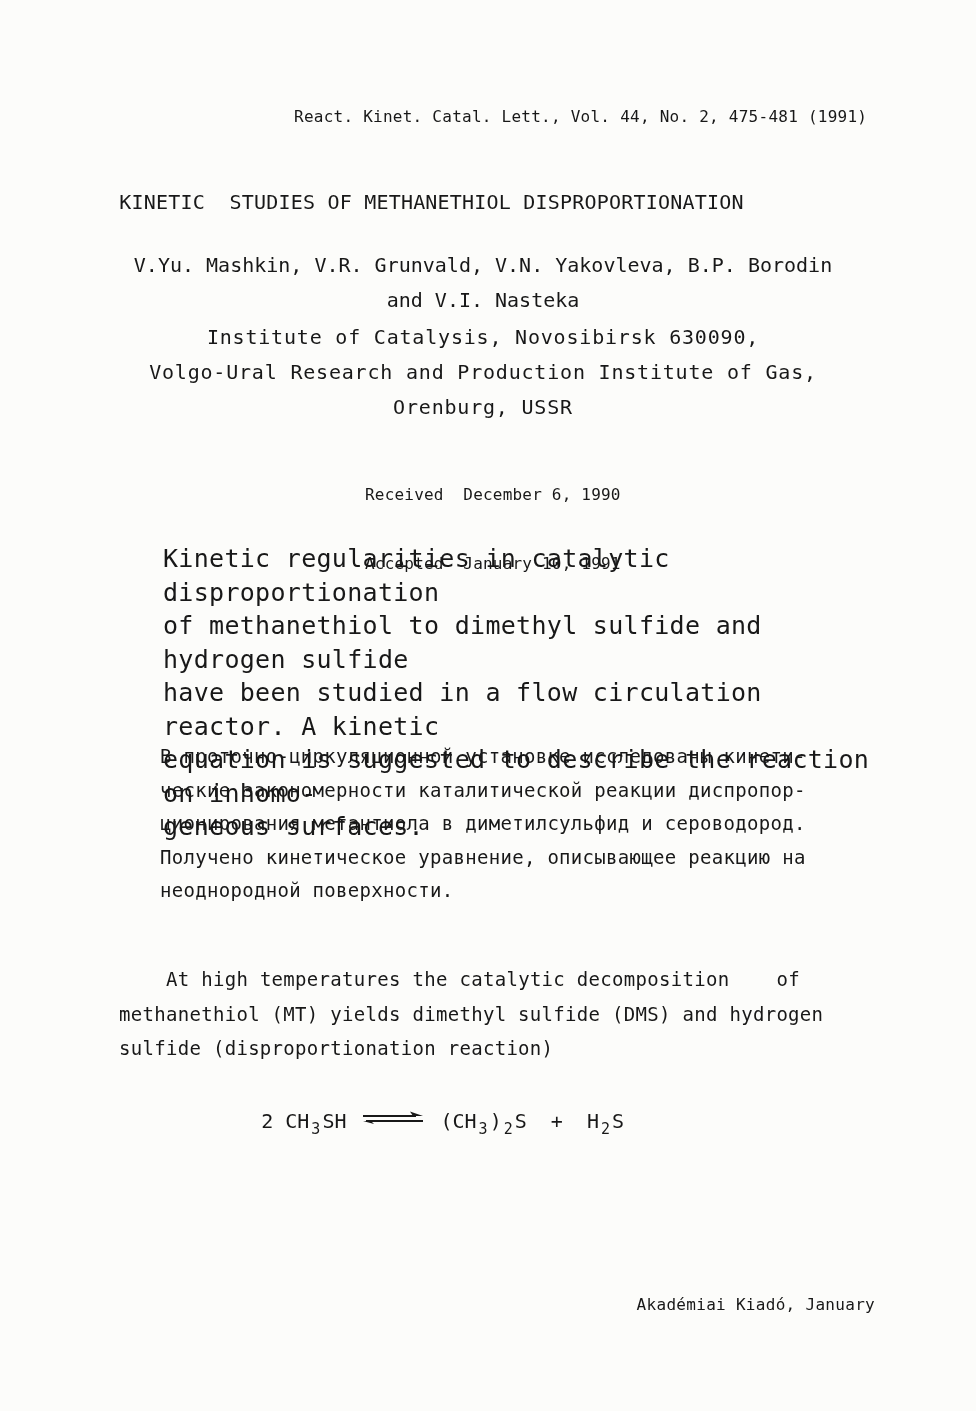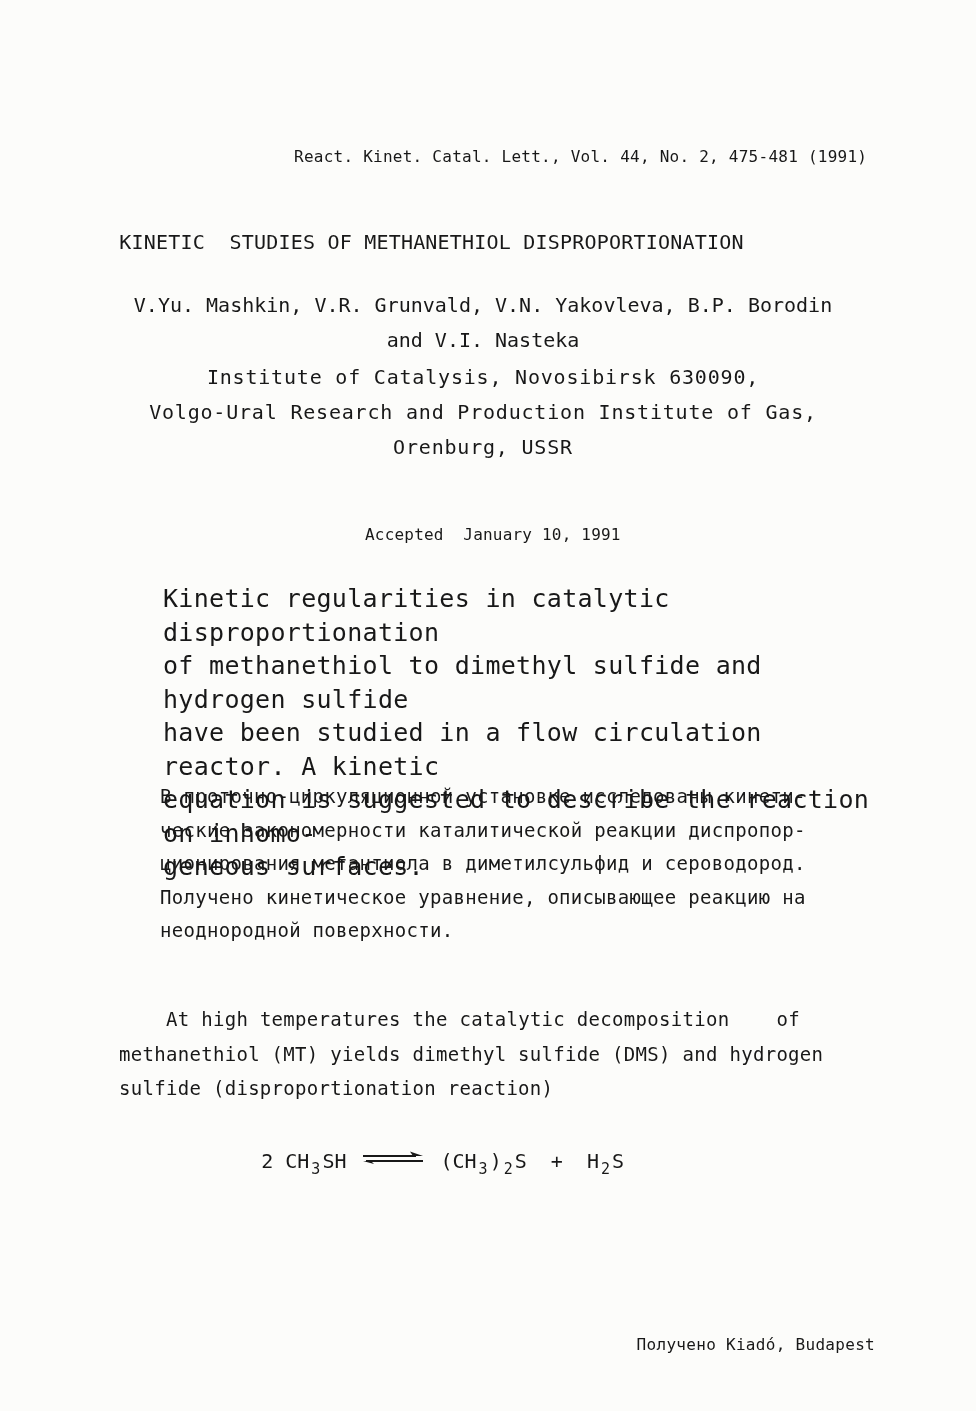--- a/index.html
+++ b/index.html
@@ -5,21 +5,21 @@
   html, body { margin: 0; padding: 0; background: #fbfbf9; }
   .page {
     position: relative;
     width: 976px;
     height: 1411px;
     background: #fcfcfa;
     color: #181818;
     font-family: "DejaVu Sans Mono", "Liberation Mono", monospace;
     overflow: hidden;
   }
-  .blk { position: absolute; white-space: pre-wrap; margin-top: 40px; }
+  .blk { position: absolute; white-space: pre-wrap; }
 
   .journal-header {
     left: 294px; top: 107px;
     font-size: 16px; letter-spacing: 0.25px;
   }
   .paper-title {
     left: 0; width: 863px; top: 190px;
     text-align: center;
     font-size: 20px; letter-spacing: 0.2px;
   }
@@ -82,20 +82,21 @@
   <div class="blk paper-title">KINETIC  STUDIES OF METHANETHIOL DISPROPORTIONATION</div>
 
   <div class="blk authors">V.Yu. Mashkin, V.R. Grunvald, V.N. Yakovleva, B.P. Borodin
 and V.I. Nasteka</div>
 
   <div class="blk affiliation">Institute of Catalysis, Novosibirsk 630090,
 Volgo-Ural Research and Production Institute of Gas,
 Orenburg, USSR</div>
 
   <div class="blk dates">
+    <div>Received  December 6, 1990</div>
     <div>Accepted  January 10, 1991</div>
   </div>
 
   <div class="blk abstract-en">Kinetic regularities in catalytic disproportionation
 of methanethiol to dimethyl sulfide and hydrogen sulfide
 have been studied in a flow circulation reactor. A kinetic
 equation is suggested to describe the reaction on inhomo-
 geneous surfaces.</div>
 
   <div class="blk abstract-ru">В проточно-циркуляционной установке исследованы кинети-
@@ -111,15 +112,15 @@
   <div class="blk equation">
     <span>2 CH</span><span class="sub">3</span><span>SH</span><span class="arrow"><svg width="66" height="16" viewBox="0 0 66 16" aria-hidden="true">
         <path d="M3 6 L56 6" stroke="#181818" stroke-width="2" fill="none"></path>
         <path d="M63 6 L50 1.5 L53 6 Z" fill="#181818"></path>
         <path d="M6 11 L63 11" stroke="#181818" stroke-width="2" fill="none"></path>
         <path d="M3 11 L14 14 L11 11 Z" fill="#181818"></path>
       </svg></span><span>(CH</span><span class="sub">3</span><span>)</span><span class="sub">2</span><span>S  +  H</span><span class="sub">2</span><span>S</span>
   </div>
 
 
-  <div class="blk publisher">Получено Kiadó, Budapest</div>
+  <div class="blk publisher">Akadémiai Kiadó, January</div>
 
 </div>
 
 </body></html>

